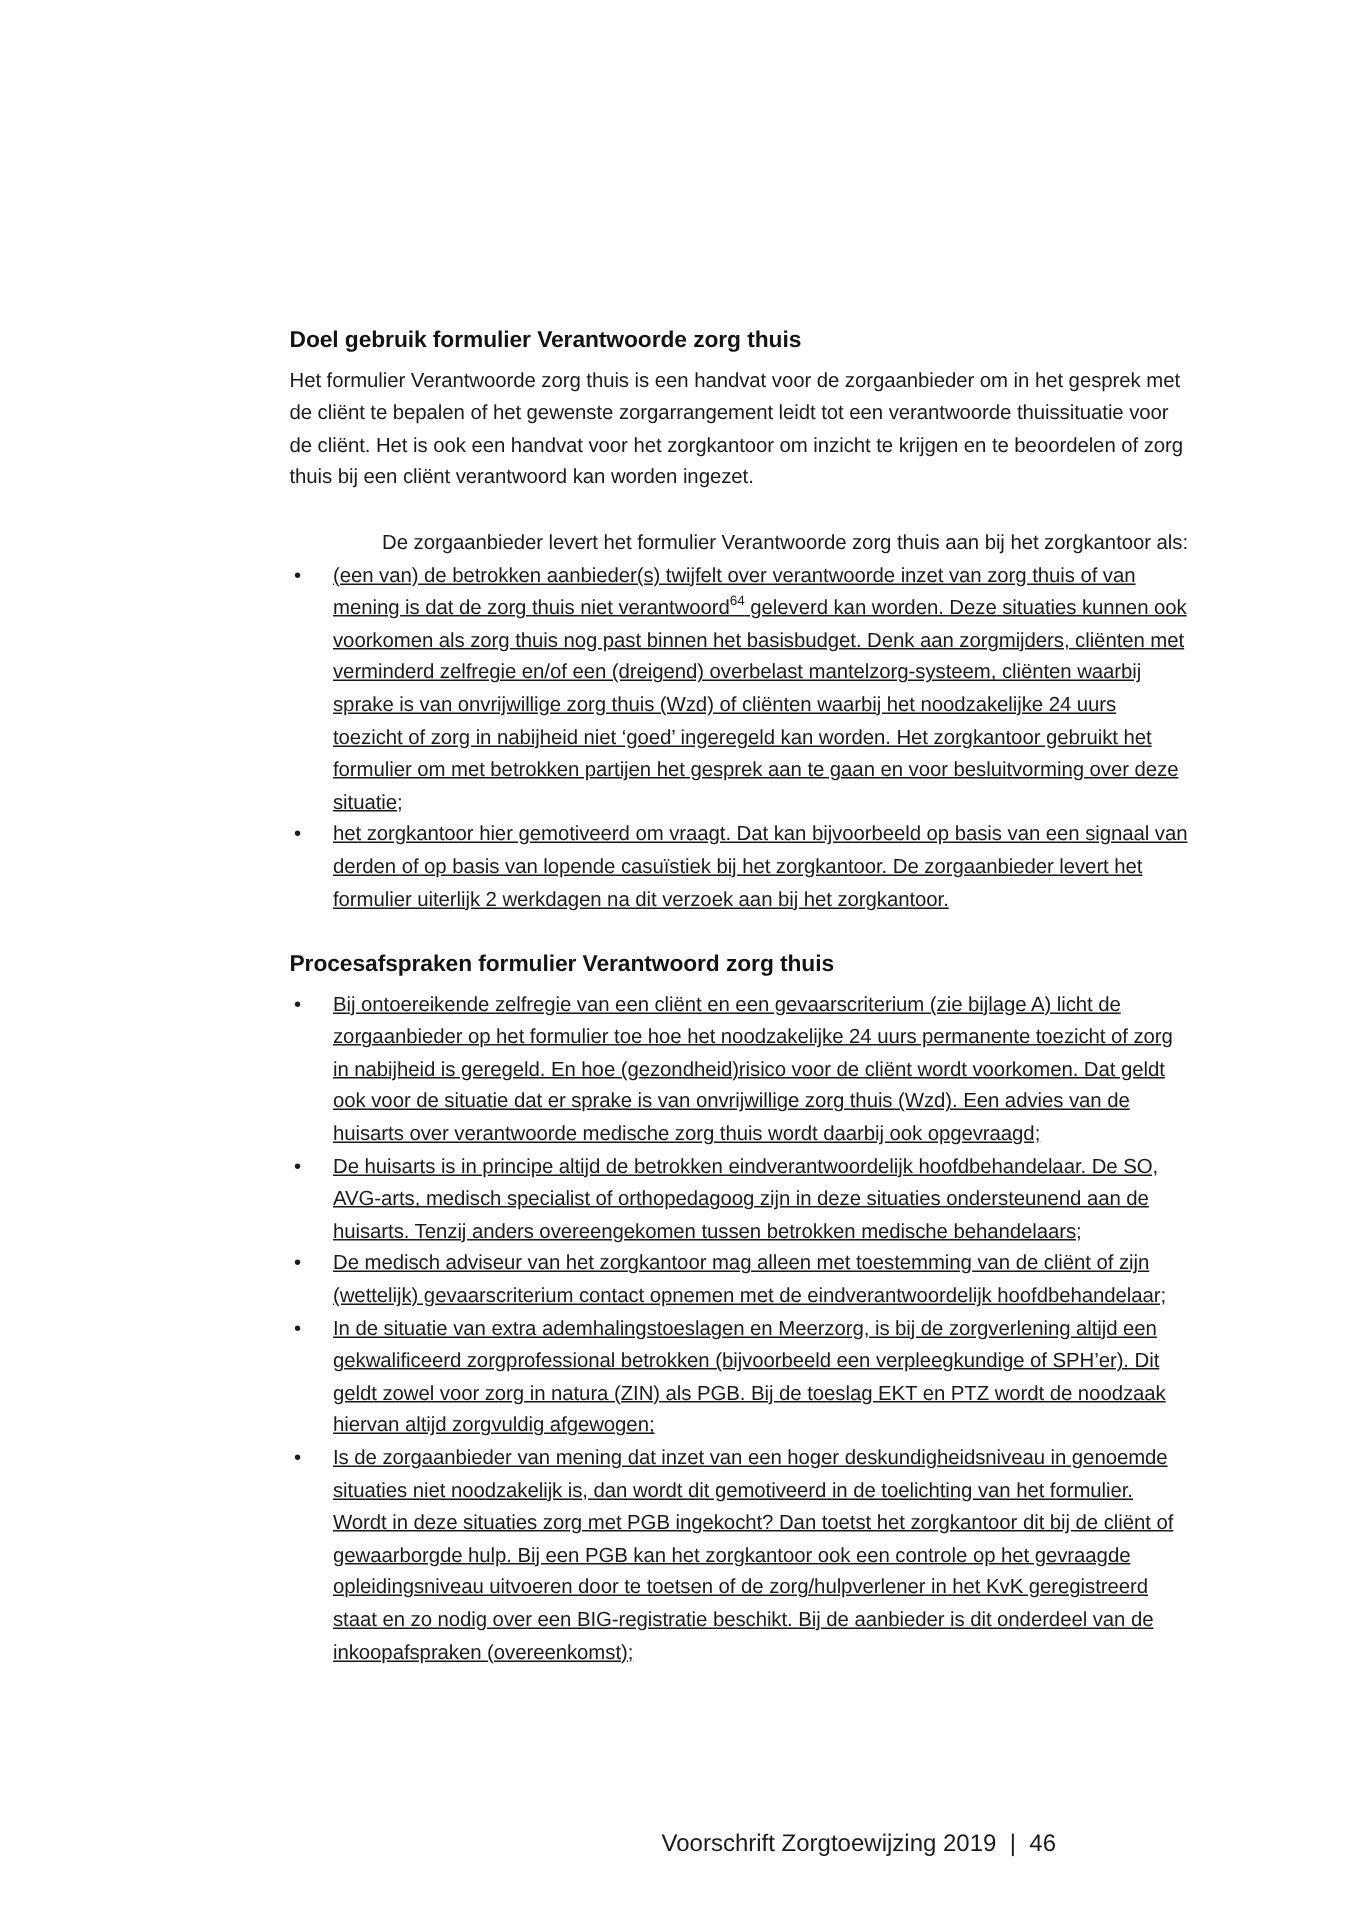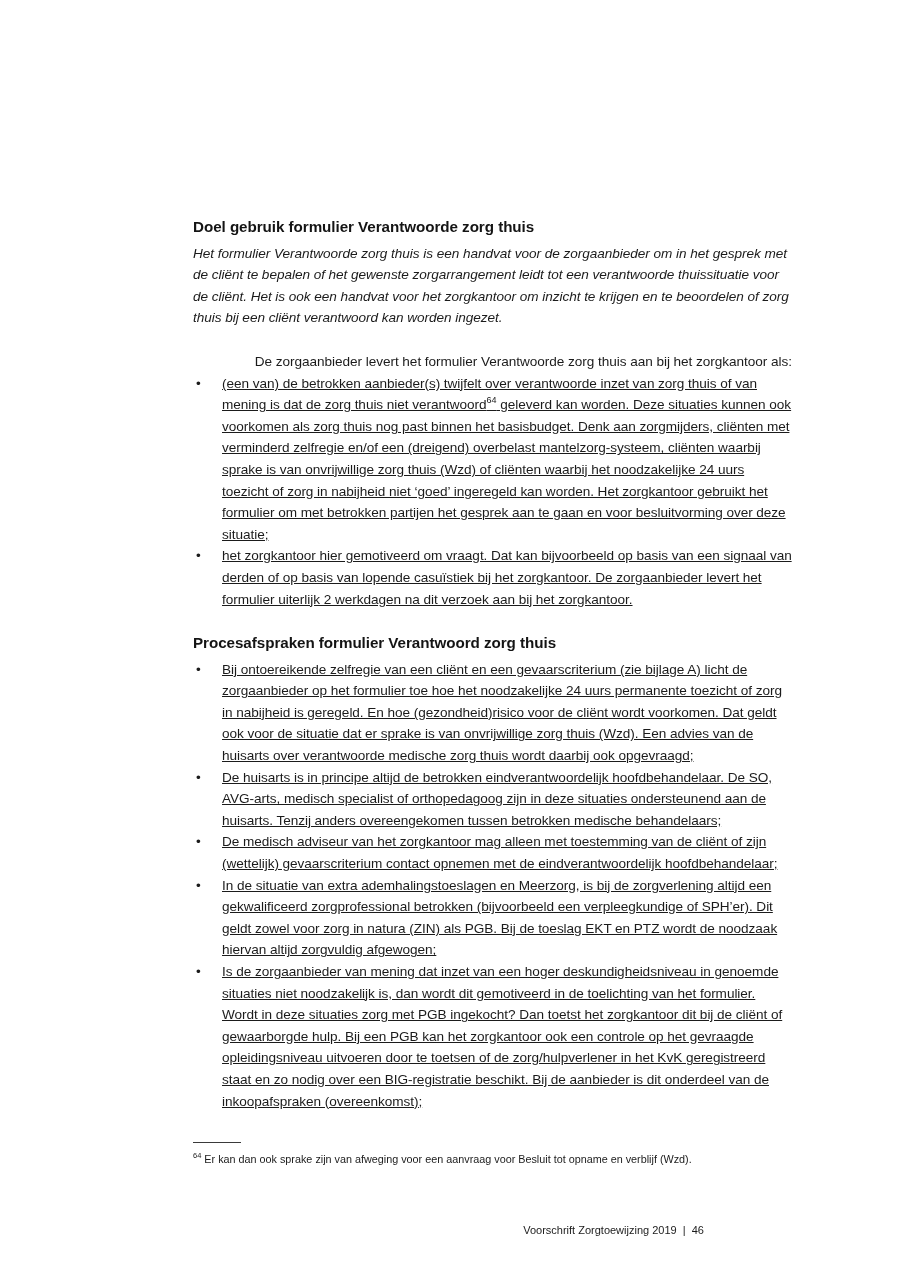--- a/index.html
+++ b/index.html
@@ -24,21 +24,21 @@
   .heading {
     font-size: 15.2px;
     font-weight: 700;
     line-height: 21.6px;
     margin: 0 0 5px 0;
     color: #141414;
   }
   .heading2 {
     margin-top: 22px;
   }
-  .para { margin: 0 0 22px 0; font-style: italic; }
+  .para { margin: 0 0 22px 0; }
   .intro { margin: 0; text-align: right; }
   ul.bullets {
     list-style: none;
     margin: 0;
     padding: 0;
     text-decoration: underline;
   }
   ul.bullets li {
     position: relative;
     padding-left: 29px;
@@ -73,21 +73,21 @@
   }
   .footnote-text sup {
     font-size: 7.5px;
     line-height: 0;
     vertical-align: super;
   }
   .footer {
     position: absolute;
     top: 1222px;
     right: 108px;
-    font-size: 11px;
+    font-size: 16px;
     line-height: 16px;
     color: #1b1b1b;
     white-space: pre;
   }
 </style>
 </head>
 <body>
 
 <div class="page">
 
@@ -106,20 +106,16 @@
     <ul class="bullets">
       <li><span>Bij ontoereikende zelfregie van een cliënt en een gevaarscriterium (zie bijlage A) licht de zorgaanbieder op het formulier toe hoe het noodzakelijke 24 uurs permanente toezicht of zorg in nabijheid is geregeld. En hoe (gezondheid)risico voor de cliënt wordt voorkomen. Dat geldt ook voor de situatie dat er sprake is van onvrijwillige zorg thuis (Wzd). Een advies van de huisarts over verantwoorde medische zorg thuis wordt daarbij ook opgevraagd;</span></li>
       <li><span>De huisarts is in principe altijd de betrokken eindverantwoordelijk hoofdbehandelaar. De SO, AVG-arts, medisch specialist of orthopedagoog zijn in deze situaties ondersteunend aan de huisarts. Tenzij anders overeengekomen tussen betrokken medische behandelaars;</span></li>
       <li><span>De medisch adviseur van het zorgkantoor mag alleen met toestemming van de cliënt of zijn (wettelijk) gevaarscriterium contact opnemen met de eindverantwoordelijk hoofdbehandelaar;</span></li>
       <li><span>In de situatie van extra ademhalingstoeslagen en Meerzorg, is bij de zorgverlening altijd een gekwalificeerd zorgprofessional betrokken (bijvoorbeeld een verpleegkundige of SPH’er). Dit geldt zowel voor zorg in natura (ZIN) als PGB. Bij de toeslag EKT en PTZ wordt de noodzaak hiervan altijd zorgvuldig afgewogen;</span></li>
       <li><span>Is de zorgaanbieder van mening dat inzet van een hoger deskundigheidsniveau in genoemde situaties niet noodzakelijk is, dan wordt dit gemotiveerd in de toelichting van het formulier. Wordt in deze situaties zorg met PGB ingekocht? Dan toetst het zorgkantoor dit bij de cliënt of gewaarborgde hulp. Bij een PGB kan het zorgkantoor ook een controle op het gevraagde opleidingsniveau uitvoeren door te toetsen of de zorg/hulpverlener in het KvK geregistreerd staat en zo nodig over een BIG-registratie beschikt. Bij de aanbieder is dit onderdeel van de inkoopafspraken (overeenkomst);</span></li>
     </ul>
 
   </div>
 
-  <div class="footnote">
-    <div class="footnote-rule"></div>
-    <div class="footnote-text"><sup>64</sup><span> Er kan dan ook sprake zijn van afweging voor een aanvraag voor Besluit tot opname en verblijf (Wzd).</span></div>
-  </div>
 
   <div class="footer"><span>Voorschrift Zorgtoewijzing 2019</span><span>  |  </span><span>46</span></div>
 
 </div>
 
 </body></html>

